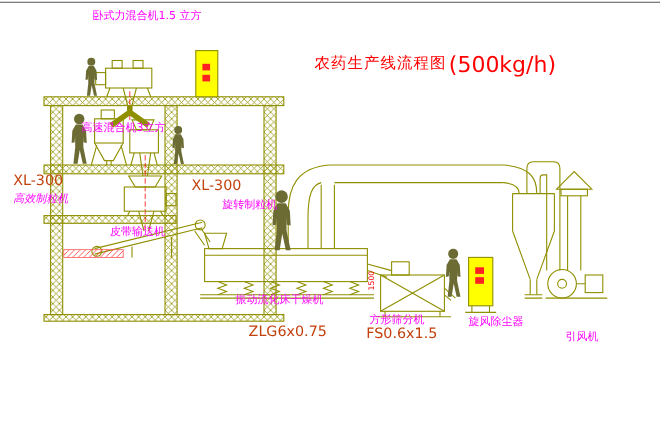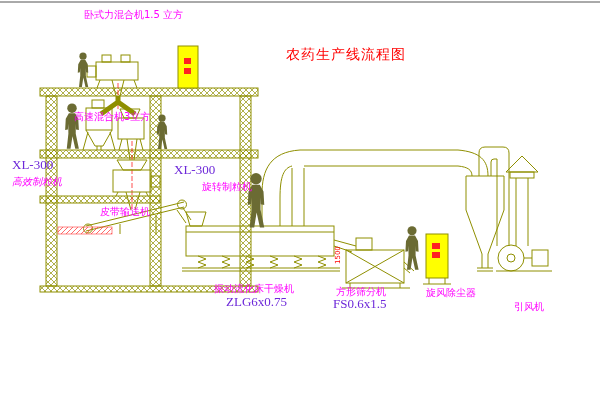--- a/index.html
+++ b/index.html
@@ -3,21 +3,21 @@
 <meta charset="utf-8">
 <style>
   html,body{margin:0;padding:0;background:#ffffff;}
   .canvas{
     position:relative;width:600px;height:403px;background:#ffffff;
     overflow:hidden;font-family:"DejaVu Sans",sans-serif;
   }
   .canvas svg{position:absolute;left:0;top:0;}
   .lbl{position:absolute;white-space:nowrap;line-height:1.1;}
   .m{color:#ff00ff;font-size:10px;}
-  .r{color:#6d28d9;font-size:13px;font-family:Liberation Serif, serif;}
+  .r{color:#c2410c;font-size:13px;}
   .title-row{position:absolute;left:286px;top:46px;display:flex;align-items:center;color:#ff0000;text-align:right;}
   .title-main{font-size:14px;letter-spacing:1px;}
   .title-cap{font-size:20px;margin-left:2px;}
   .dim-vert{
     position:absolute;left:334px;top:264px;color:#ff0000;font-size:7px;
     transform:rotate(-90deg);transform-origin:left top;
   }
 </style>
 </head>
 <body>
@@ -182,34 +182,35 @@
       <use href="#person" transform="translate(83,88) scale(0.95)"></use>
       <use href="#person" transform="translate(72,150) scale(1.25)"></use>
       <use href="#person" transform="translate(162,150) scale(0.95)"></use>
       <use href="#person" transform="translate(256,229) scale(1.5)"></use>
       <use href="#person" transform="translate(412,271) scale(1.2)"></use>
     </g>
   </svg>
 
   <div class="title-row">
     <span class="title-main">农药生产线流程图</span>
+    <span class="title-cap">(500kg/h)</span>
   </div>
 
   <span class="lbl m" style="left:84px;top:9px;">卧式力混合机1.5 立方</span>
   <span class="lbl m" style="left:74px;top:111px;">高速混合机3立方</span>
 
   <span class="lbl r" style="left:12px;top:158px;">XL-300</span>
   <span class="lbl m" style="left:12px;top:176px;font-style:italic;">高效制粒机</span>
 
   <span class="lbl r" style="left:174px;top:163px;">XL-300</span>
   <span class="lbl m" style="left:174px;top:181px;margin-left:28px;">旋转制粒机</span>
 
   <span class="lbl m" style="left:100px;top:206px;">皮带输送机</span>
 
-  <span class="lbl m" style="left:214px;top:283px;">振动流化床干燥机</span>
+  <span class="lbl m" style="left:214px;top:267px;">振动流化床干燥机</span>
   <span class="lbl r" style="left:226px;top:295px;">ZLG6x0.75</span>
 
   <span class="lbl m" style="left:336px;top:286px;">方形筛分机</span>
   <span class="lbl r" style="left:333px;top:297px;text-align:center;">FS0.6x1.5</span>
 
   <span class="lbl m" style="left:426px;top:287px;">旋风除尘器</span>
   <span class="lbl m" style="left:514px;top:301px;">引风机</span>
 
   <span class="dim-vert">1500</span>
 </div>

